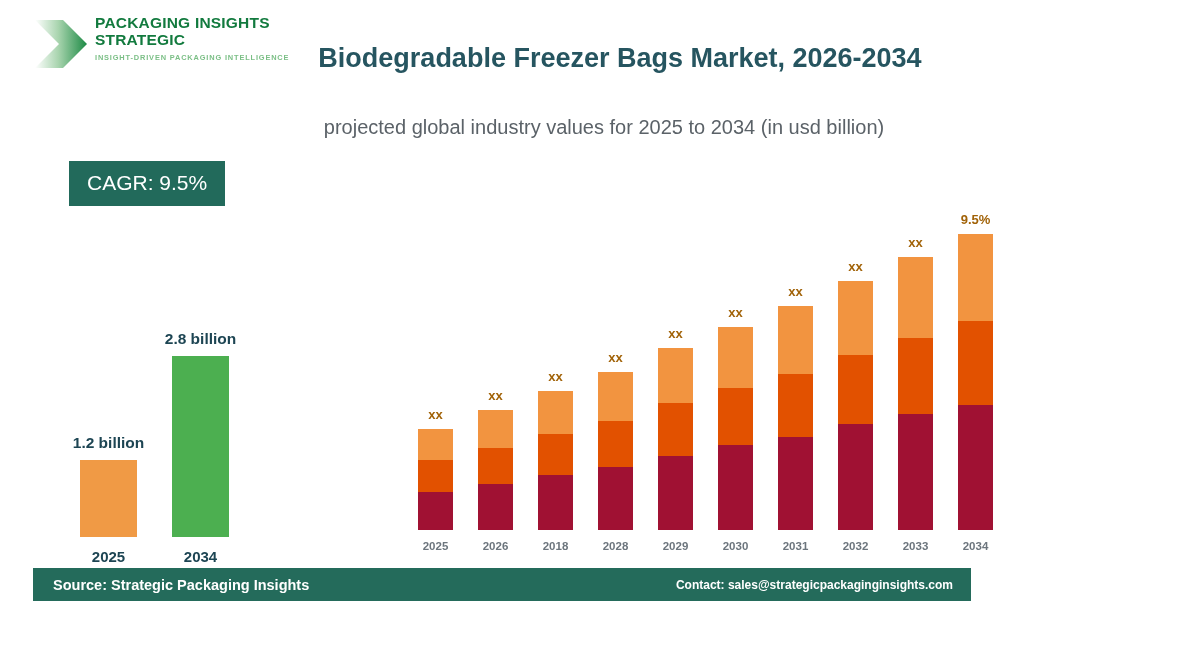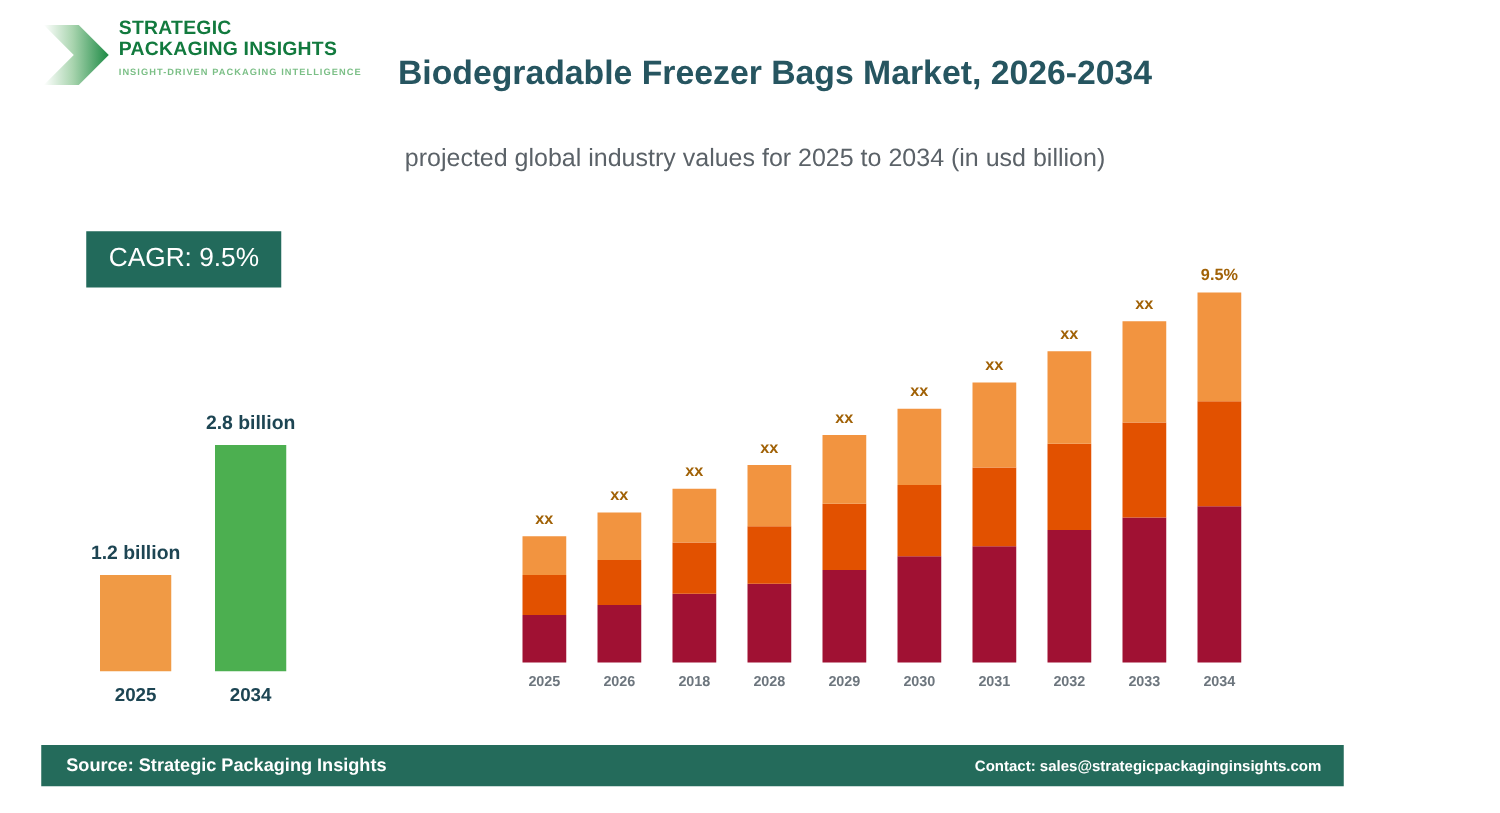--- a/index.html
+++ b/index.html
@@ -24,21 +24,21 @@
   .title { position: absolute; left: 300px; top: 40px; width: 640px;
            text-align: center; color: #265560; font-size: 27px;
            font-weight: bold; line-height: 37px; }
   .subtitle { position: absolute; left: 284px; top: 116px; width: 640px;
               text-align: center; color: #5b6268; font-size: 20px; }
 
   
   .cagr-badge { position: absolute; left: 69px; top: 161px;
                 background: #226a5b; color: #ffffff;
                 font-size: 21px; font-weight: normal;
-                padding: 10px 18px 11px 18px; white-space: nowrap; margin-top: 24px; }
+                padding: 10px 18px 11px 18px; white-space: nowrap; }
 
   
   .left-chart { position: absolute; left: 40px; top: 300px; width: 260px; height: 270px; }
   .lbar { position: absolute; bottom: 33px; width: 57px; }
   .lbar-rect { position: absolute; bottom: 0; left: 0; width: 57px; }
   .lbar-value { position: absolute; left: 50%; transform: translateX(-50%);
                 color: #1d4553; font-size: 15.5px; font-weight: bold;
                 white-space: nowrap; }
   .lbar-year { position: absolute; left: 50%; transform: translateX(-50%);
                bottom: -28px; color: #1d4553; font-size: 15px;
@@ -49,21 +49,21 @@
   .sbar { position: absolute; bottom: 25px; width: 35px; }
   .seg { position: absolute; left: 0; width: 35px; }
   .sbar-top-label { position: absolute; left: 50%; transform: translateX(-50%);
                     color: #a16207; font-size: 13px; font-weight: bold;
                     white-space: nowrap; }
   .sbar-year { position: absolute; left: 50%; transform: translateX(-50%);
                bottom: -22px; color: #6c757d; font-size: 11.5px;
                font-weight: bold; white-space: nowrap; }
 
   
-  .footer { position: absolute; left: 33px; top: 596px; width: 1042px; height: 33px;
+  .footer { position: absolute; left: 33px; top: 568px; width: 938px; height: 33px;
             background: #246b5b; color: #ffffff; }
   .footer-src { position: absolute; left: 20px; top: 50%;
                 transform: translateY(-50%); font-size: 14.5px; font-weight: bold; }
   .footer-contact { position: absolute; right: 18px; top: 50%;
                     transform: translateY(-50%); font-size: 12px; font-weight: bold; }
 </style>
 </head>
 <body>
 
 <div id="page">
@@ -75,22 +75,22 @@
           <linearGradient id="chev" x1="0" y1="0" x2="1" y2="0">
             <stop offset="0%" stop-color="#ffffff"></stop>
             <stop offset="45%" stop-color="#a8d4ae"></stop>
             <stop offset="100%" stop-color="#1d8a45"></stop>
           </linearGradient>
         </defs>
         <path d="M2,2 L30,2 L54,26 L30,50 L2,50 L26,26 Z" fill="url(#chev)"></path>
       </svg>
     </div>
     <div class="logo-text">
+      <div class="logo-line">PACKAGING INSIGHTS</div>
       <div class="logo-line">STRATEGIC</div>
-      <div class="logo-line">PACKAGING INSIGHTS</div>
       <div class="logo-tag">INSIGHT-DRIVEN PACKAGING INTELLIGENCE</div>
     </div>
   </div>
 
   <div class="title">Biodegradable Freezer Bags Market, 2026-2034</div>
   <div class="subtitle">projected global industry values for 2025 to 2034 (in usd billion)</div>
 
   <div class="cagr-badge">CAGR: 9.5%</div>
 
   <div class="left-chart" id="left-chart">

